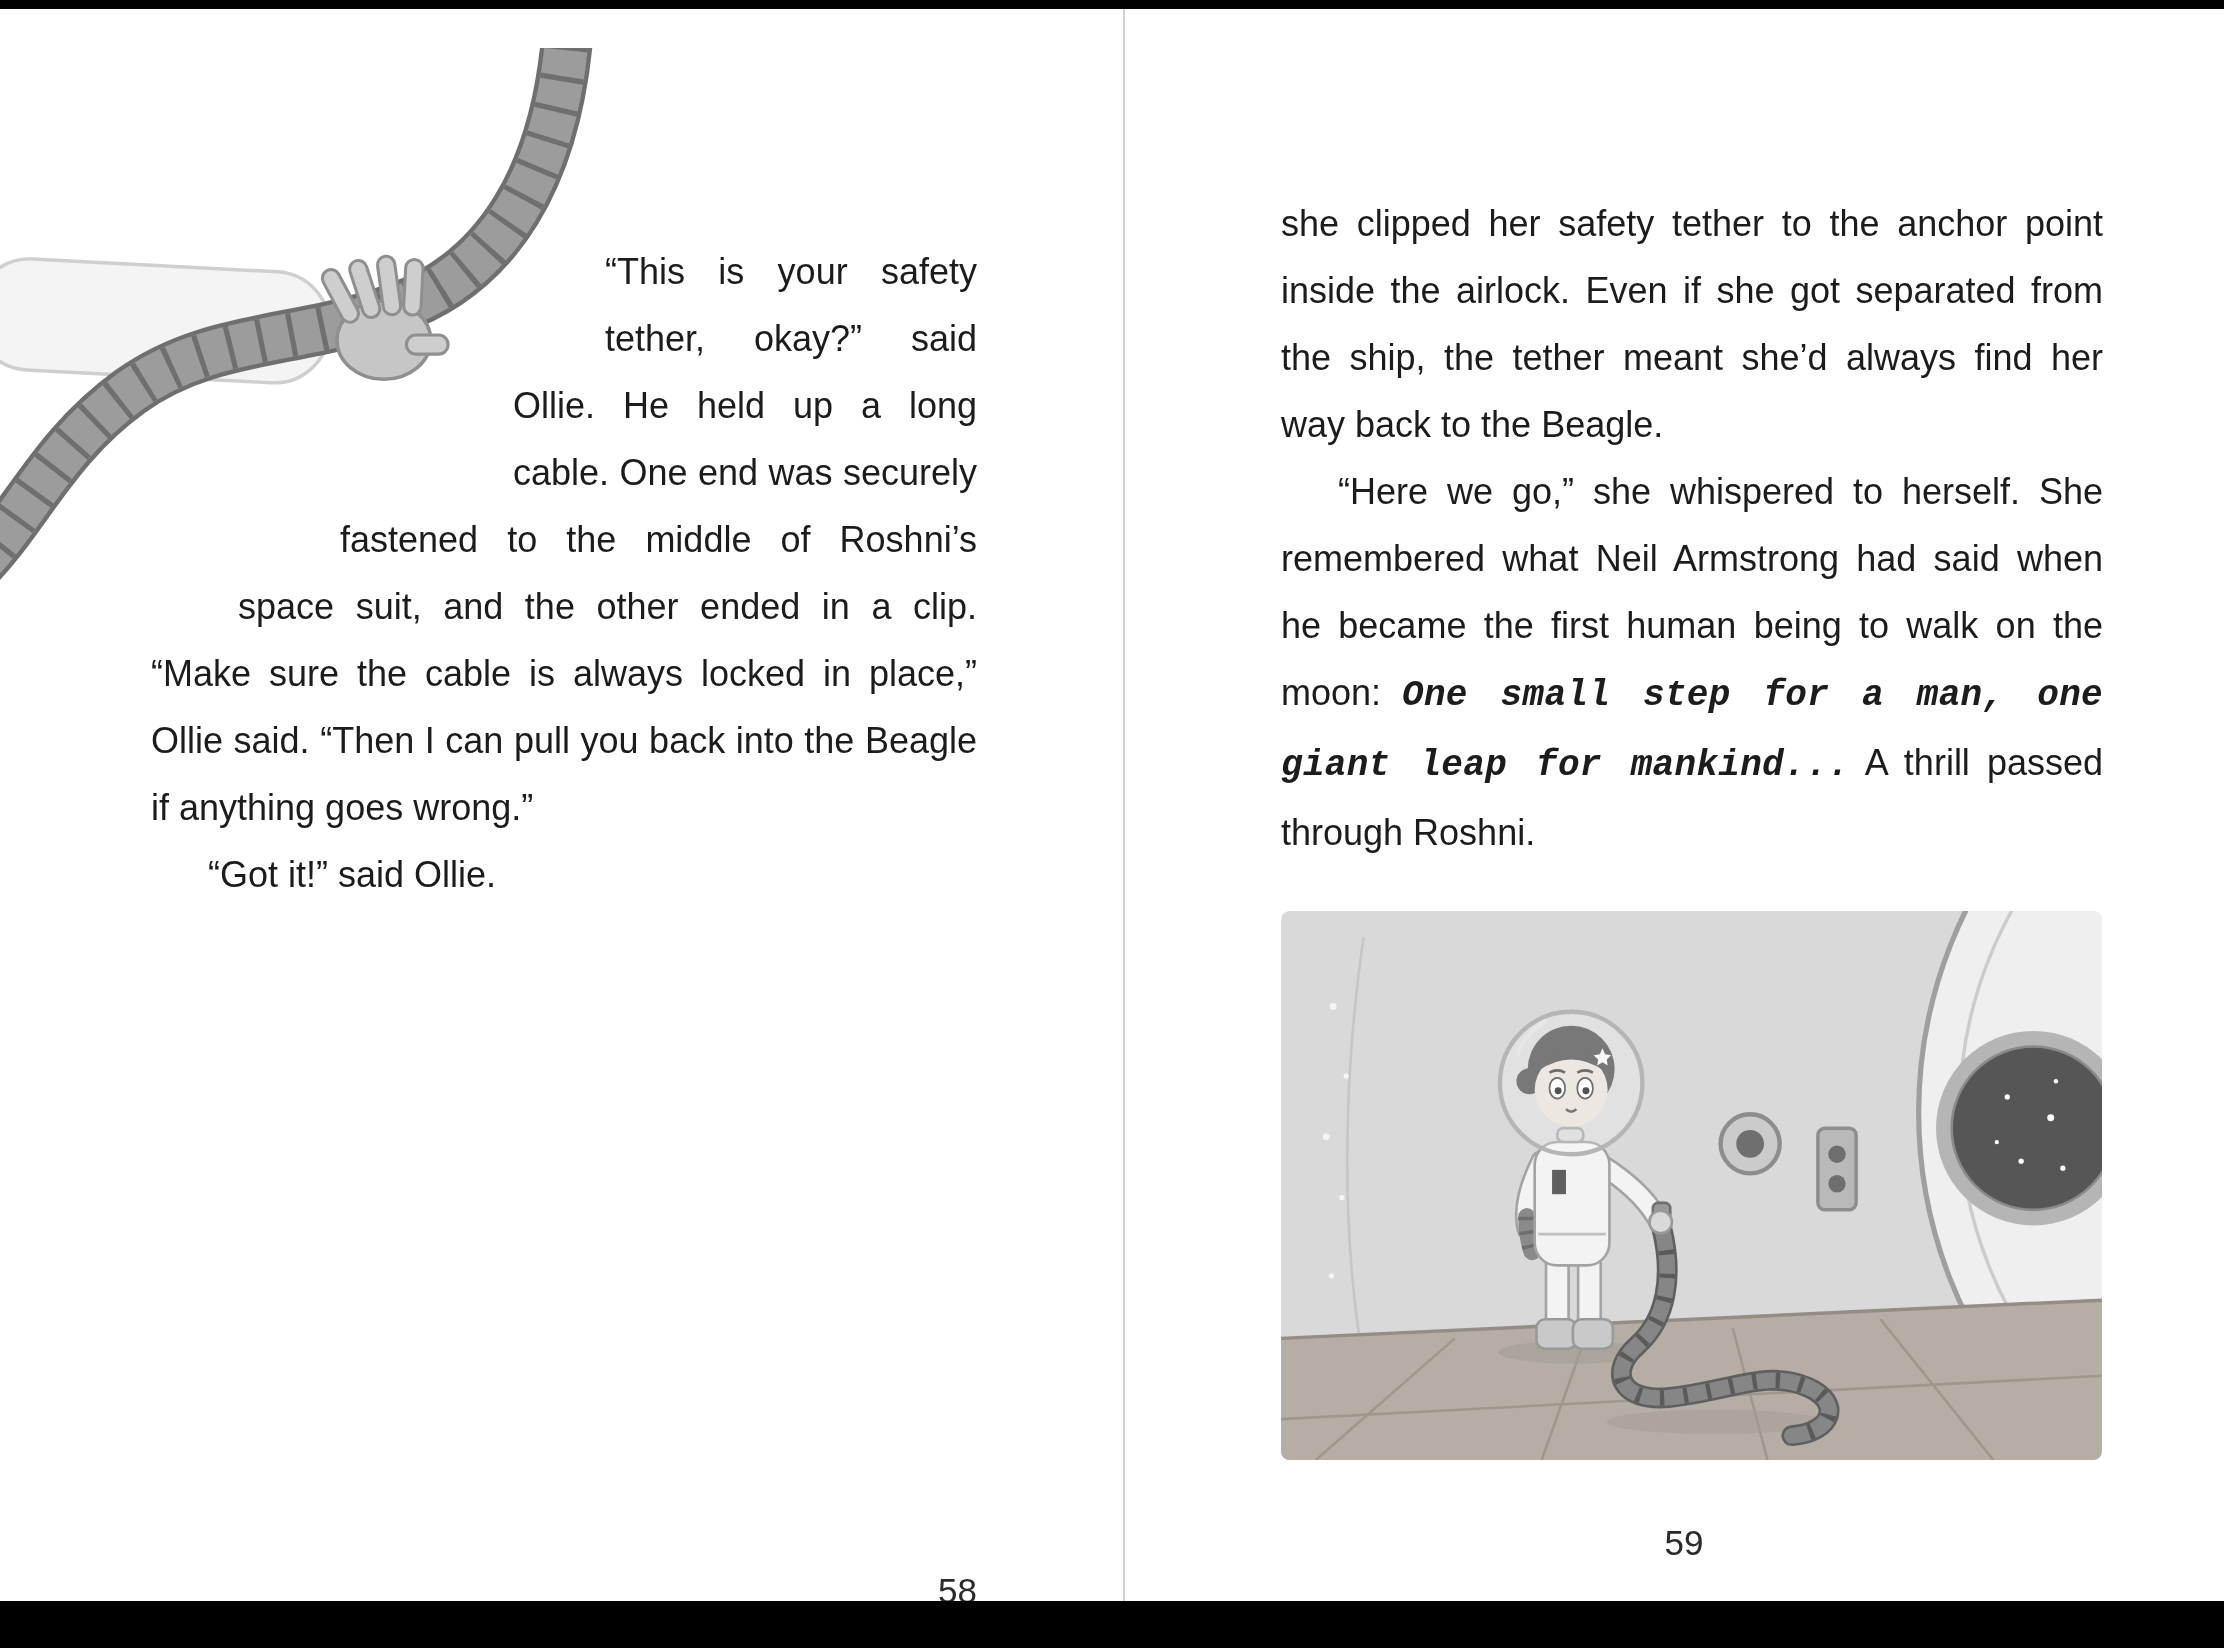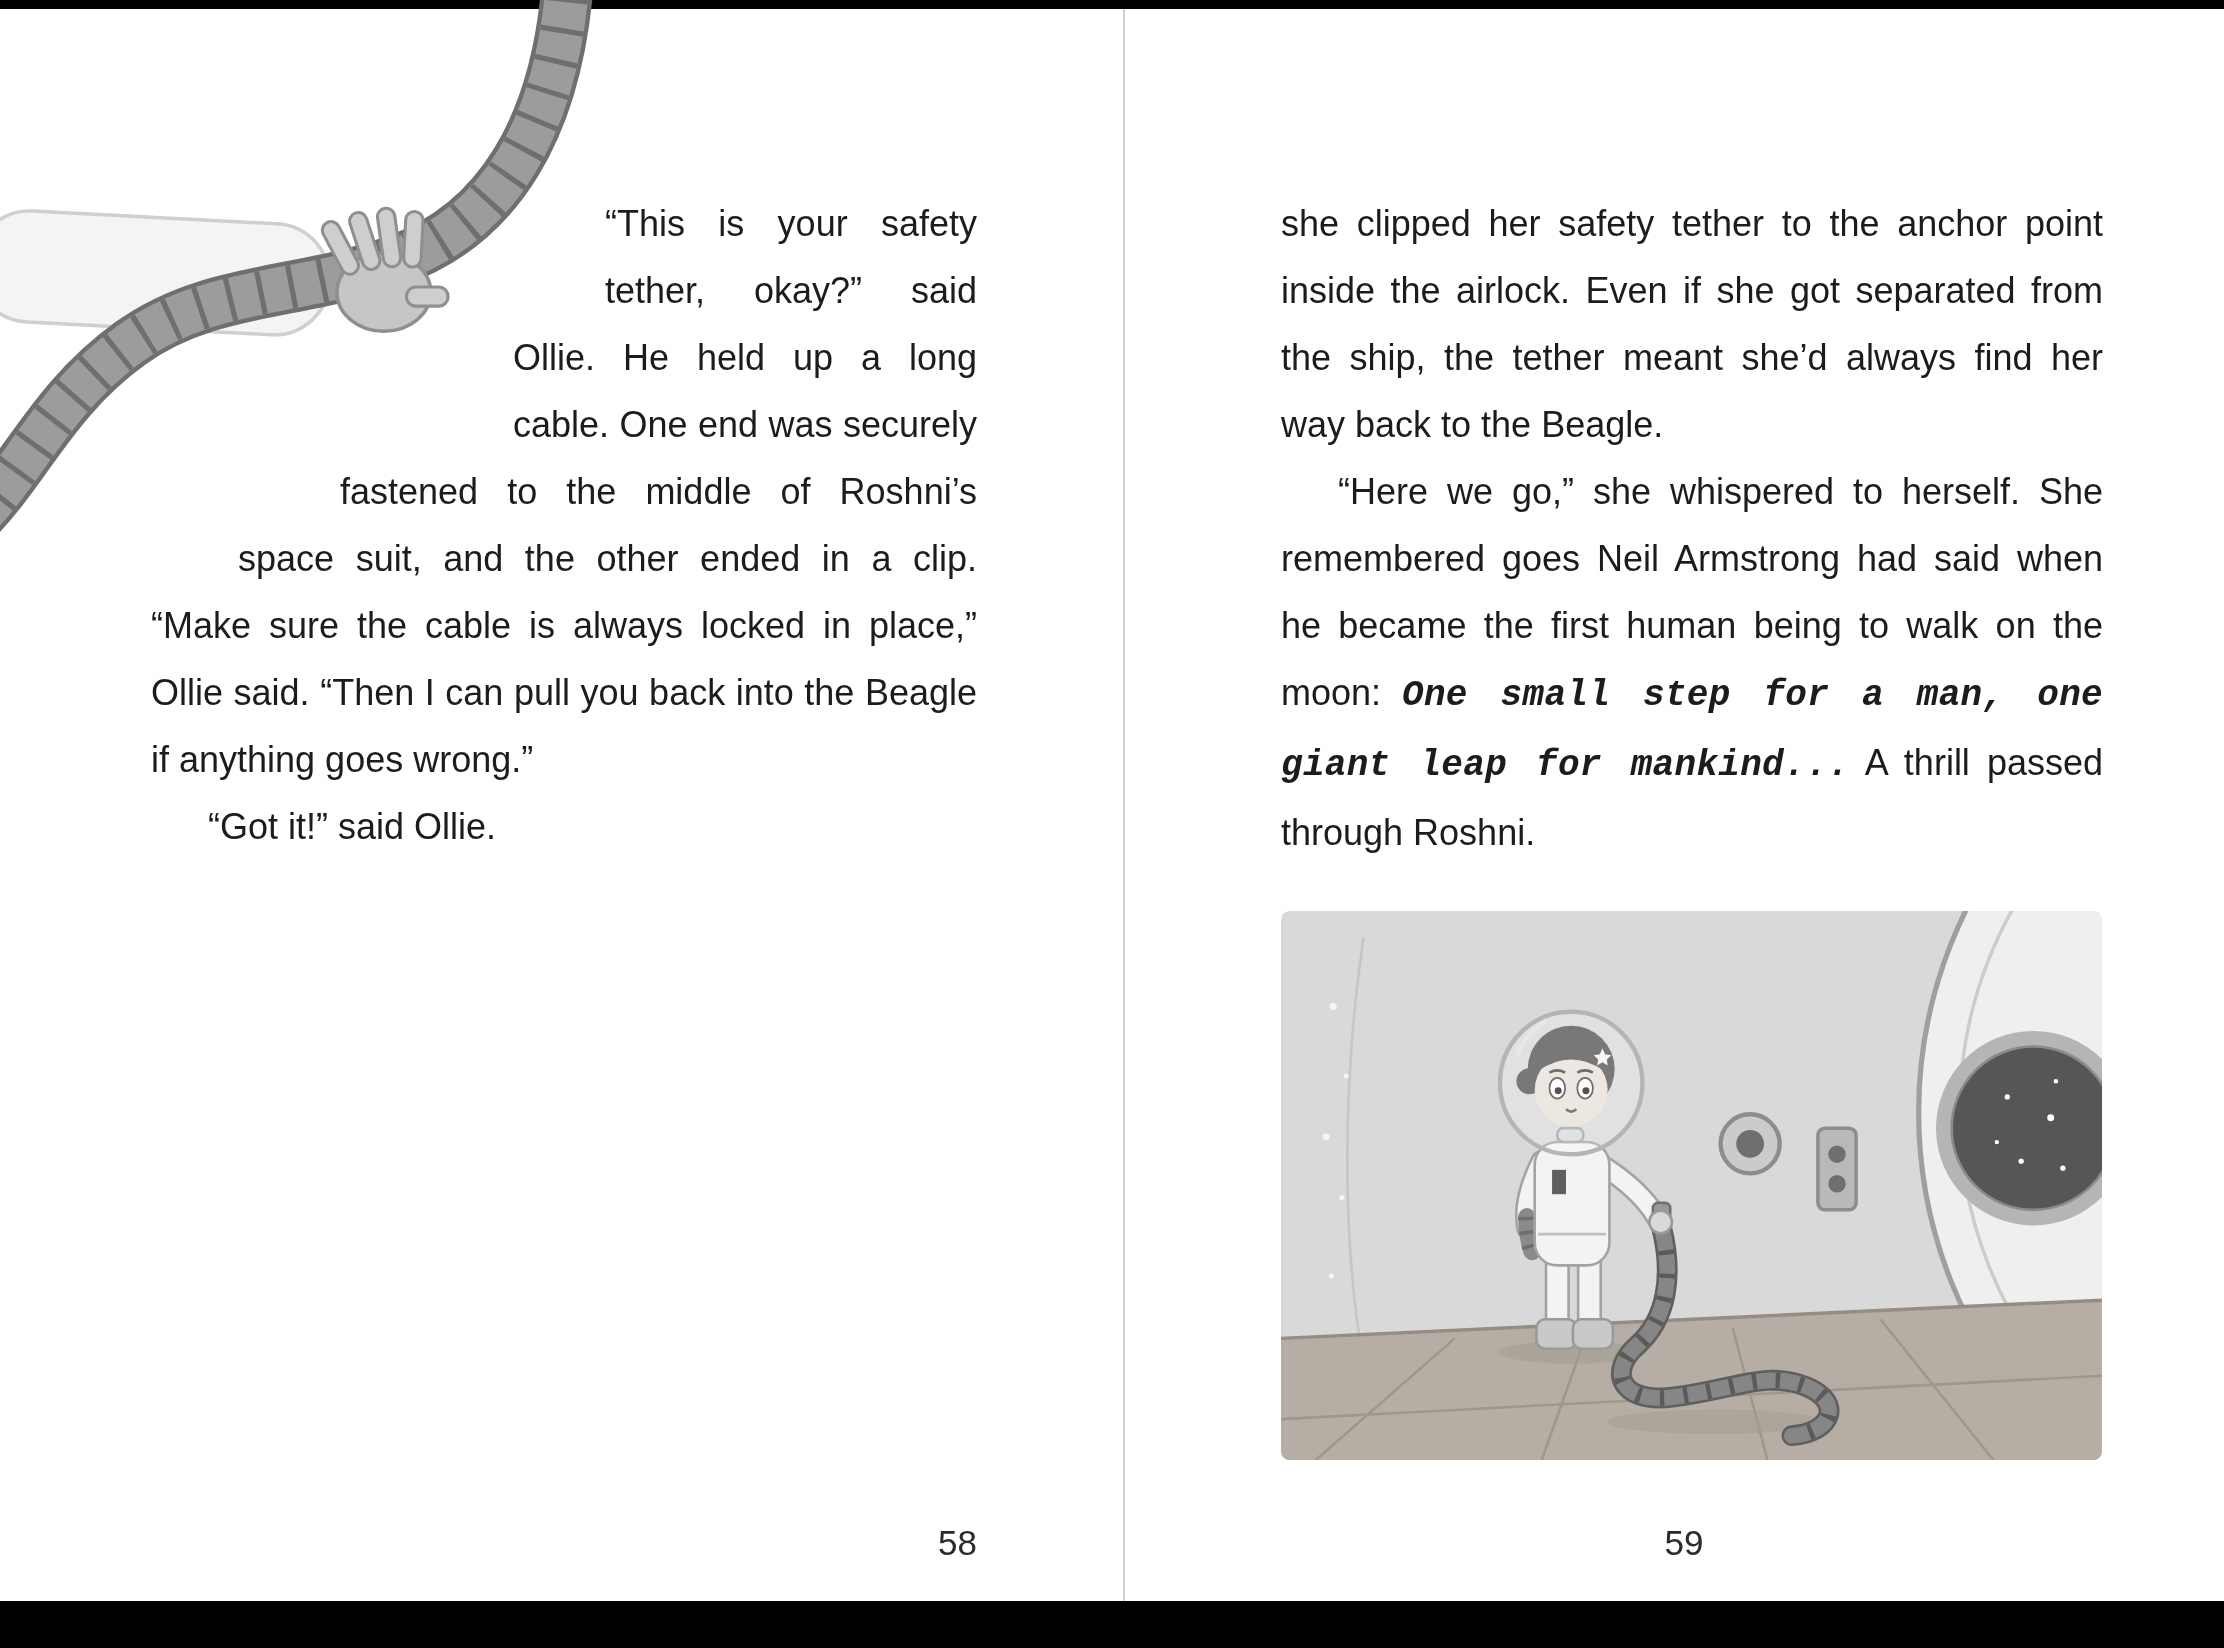--- a/index.html
+++ b/index.html
@@ -4,21 +4,21 @@
 <style>
   html,body{margin:0;padding:0;}
   body{
     width:2225px;height:1649px;position:relative;background:#ffffff;
     font-family:"Liberation Sans",sans-serif;color:#1c1c1c;overflow:hidden;
   }
   .bar-top{position:absolute;top:0;left:0;width:2225px;height:8.7px;background:#000;}
   .bar-bottom{position:absolute;left:0;top:1601px;width:2225px;height:48px;background:#000;}
   .divider{position:absolute;top:8.7px;left:1123px;width:1.7px;height:1592px;background:#cfcfcf;}
   .page{position:absolute;top:8.7px;height:1592px;background:#fff;}
-  .page-left{left:0;width:1123px;}
+  .page-left{left:0;width:1123px;margin-top:48px;}
   .page-right{left:1125px;width:1096px;border-radius:31px;}
 
   .illus-left{position:absolute;top:-8.7px;left:0;pointer-events:none;}
   .textcol{position:absolute;font-size:36px;line-height:67px;text-align:justify;color:#1c1c1c;}
   .textcol-left{left:151px;top:181px;width:826px;}
   .textcol-right{left:156px;top:181px;width:822px;}
   .para{margin:0;padding:0;}
   .indent{text-indent:57px;}
   .wrap-shape{
     float:left;width:454px;height:337px;
@@ -70,21 +70,21 @@
 
   <div class="pagenum pagenum-left">58</div>
 </div>
 
 <div class="divider"></div>
 
 <div class="page page-right">
 
   <div class="textcol textcol-right">
     <p class="para">she clipped her safety tether to the anchor point inside the airlock. Even if she got separated from the ship, the tether meant she’d always find her way back to the Beagle.</p>
-    <p class="para indent"><span>“Here we go,” she whispered to herself. She remembered goes Neil Armstrong had said when he became the first human being to walk on the moon: </span><span class="quote">One small step for a man, one giant leap for mankind...</span><span> A thrill passed through Roshni.</span></p>
+    <p class="para indent"><span>“Here we go,” she whispered to herself. She remembered what Neil Armstrong had said when he became the first human being to walk on the moon: </span><span class="quote">One small step for a man, one giant leap for mankind...</span><span> A thrill passed through Roshni.</span></p>
   </div>
 
   <div class="illus-right">
     <svg width="821" height="549" viewBox="0 0 945 632" aria-hidden="true">
       <rect x="0" y="0" width="945" height="632" fill="#d9d9d9"></rect>
 
       <g>
         <path d="M 95,30 C 70,200 70,380 95,520" fill="none" stroke="#c6c6c6" stroke-width="3"></path>
         <circle cx="60" cy="110" r="4" fill="#f5f5f5"></circle>
         <circle cx="75" cy="190" r="3" fill="#f5f5f5"></circle>

